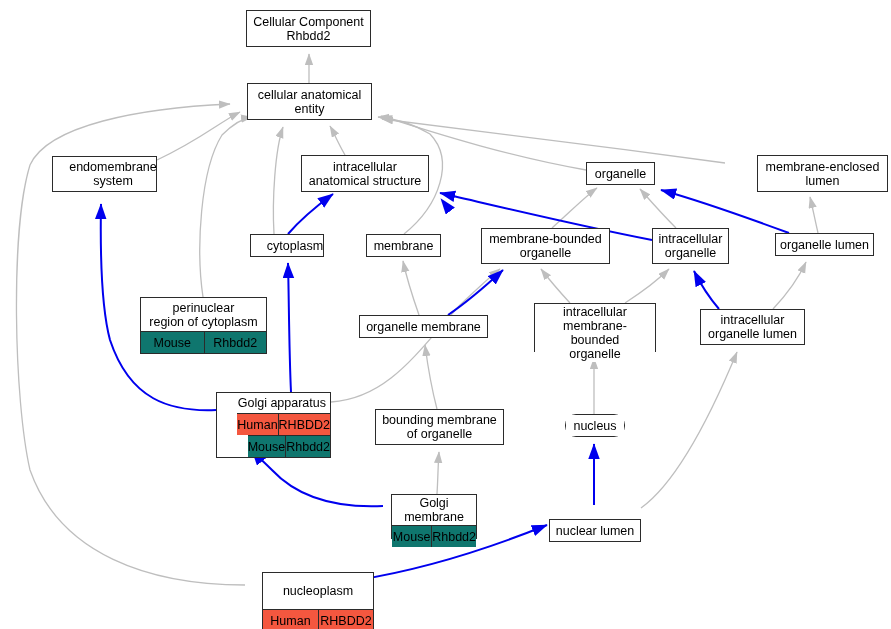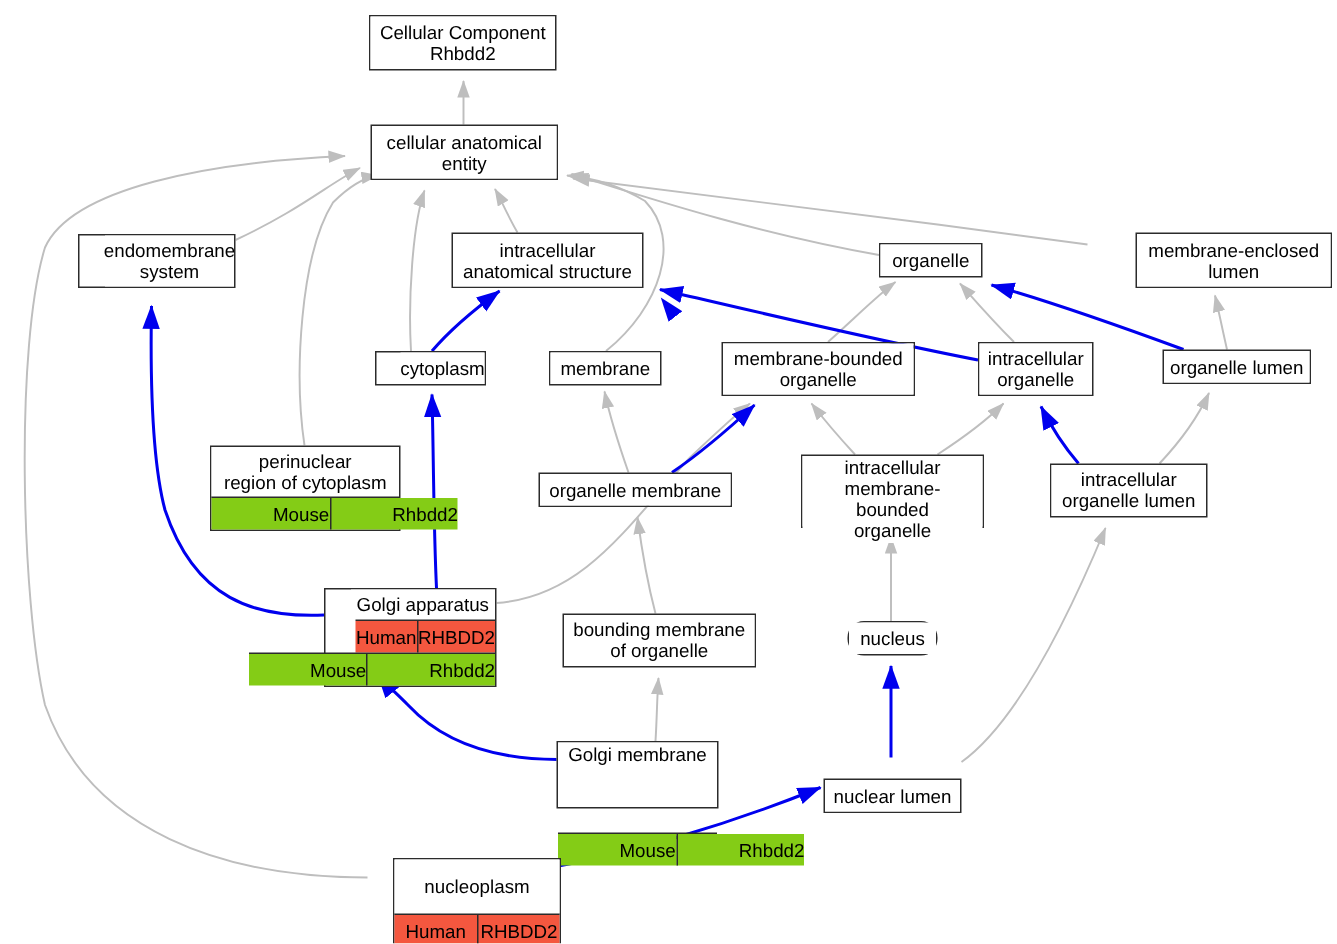--- a/index.html
+++ b/index.html
@@ -58,21 +58,21 @@
     justify-content: center;
     font-size: 12.5px;
     line-height: 14px;
     color: #000000;
     box-sizing: border-box;
   }
   .ann-cell + .ann-cell {
     border-left: 1.4px solid #2b2b2b;
   }
   .ann-human { background: #f4573f; }
-  .ann-mouse { background: #84cc16; padding-left: 41px; }
+  .ann-mouse { background: #0f766e; }
 </style>
 </head>
 <body>
 
 <div id="canvas">
 
   <svg id="edges" viewBox="0 0 891 629" xmlns="http://www.w3.org/2000/svg">
     <defs>
       <marker id="ahGray" markerWidth="10" markerHeight="10" refX="8.5" refY="3.2" orient="auto" markerUnits="strokeWidth">
         <path d="M0,0 L9,3.2 L0,6.4 z" fill="#bebebe"></path>
@@ -225,21 +225,21 @@
           <div class="ann-cell ann-mouse">Rhbdd2</div>
         </div>
       </div>
       <div class="node" style="left: 375px; top: 409px; width: 129px; height: 36px;">
         <div class="node-title">bounding membrane
 of organelle</div>
       </div>
       <div class="node" style="left: 565px; top: 414px; width: 60px; height: 23px; border-radius: 11px;">
         <div class="node-title">nucleus</div>
       </div>
-      <div class="node" style="left: 371px; top: 494px; width: 108px; height: 45px; gap: 44px;">
+      <div class="node" style="left: 391px; top: 494px; width: 86px; height: 45px;">
         <div class="node-title">Golgi membrane</div>
         <div class="ann-row">
           <div class="ann-cell ann-mouse">Mouse</div>
           <div class="ann-cell ann-mouse">Rhbdd2</div>
         </div>
       </div>
       <div class="node" style="left: 549px; top: 505px; width: 92px; height: 23px; margin-top: 14px;">
         <div class="node-title">nuclear lumen</div>
       </div>
       <div class="node" style="left: 262px; top: 572px; width: 112px; height: 60px;">

